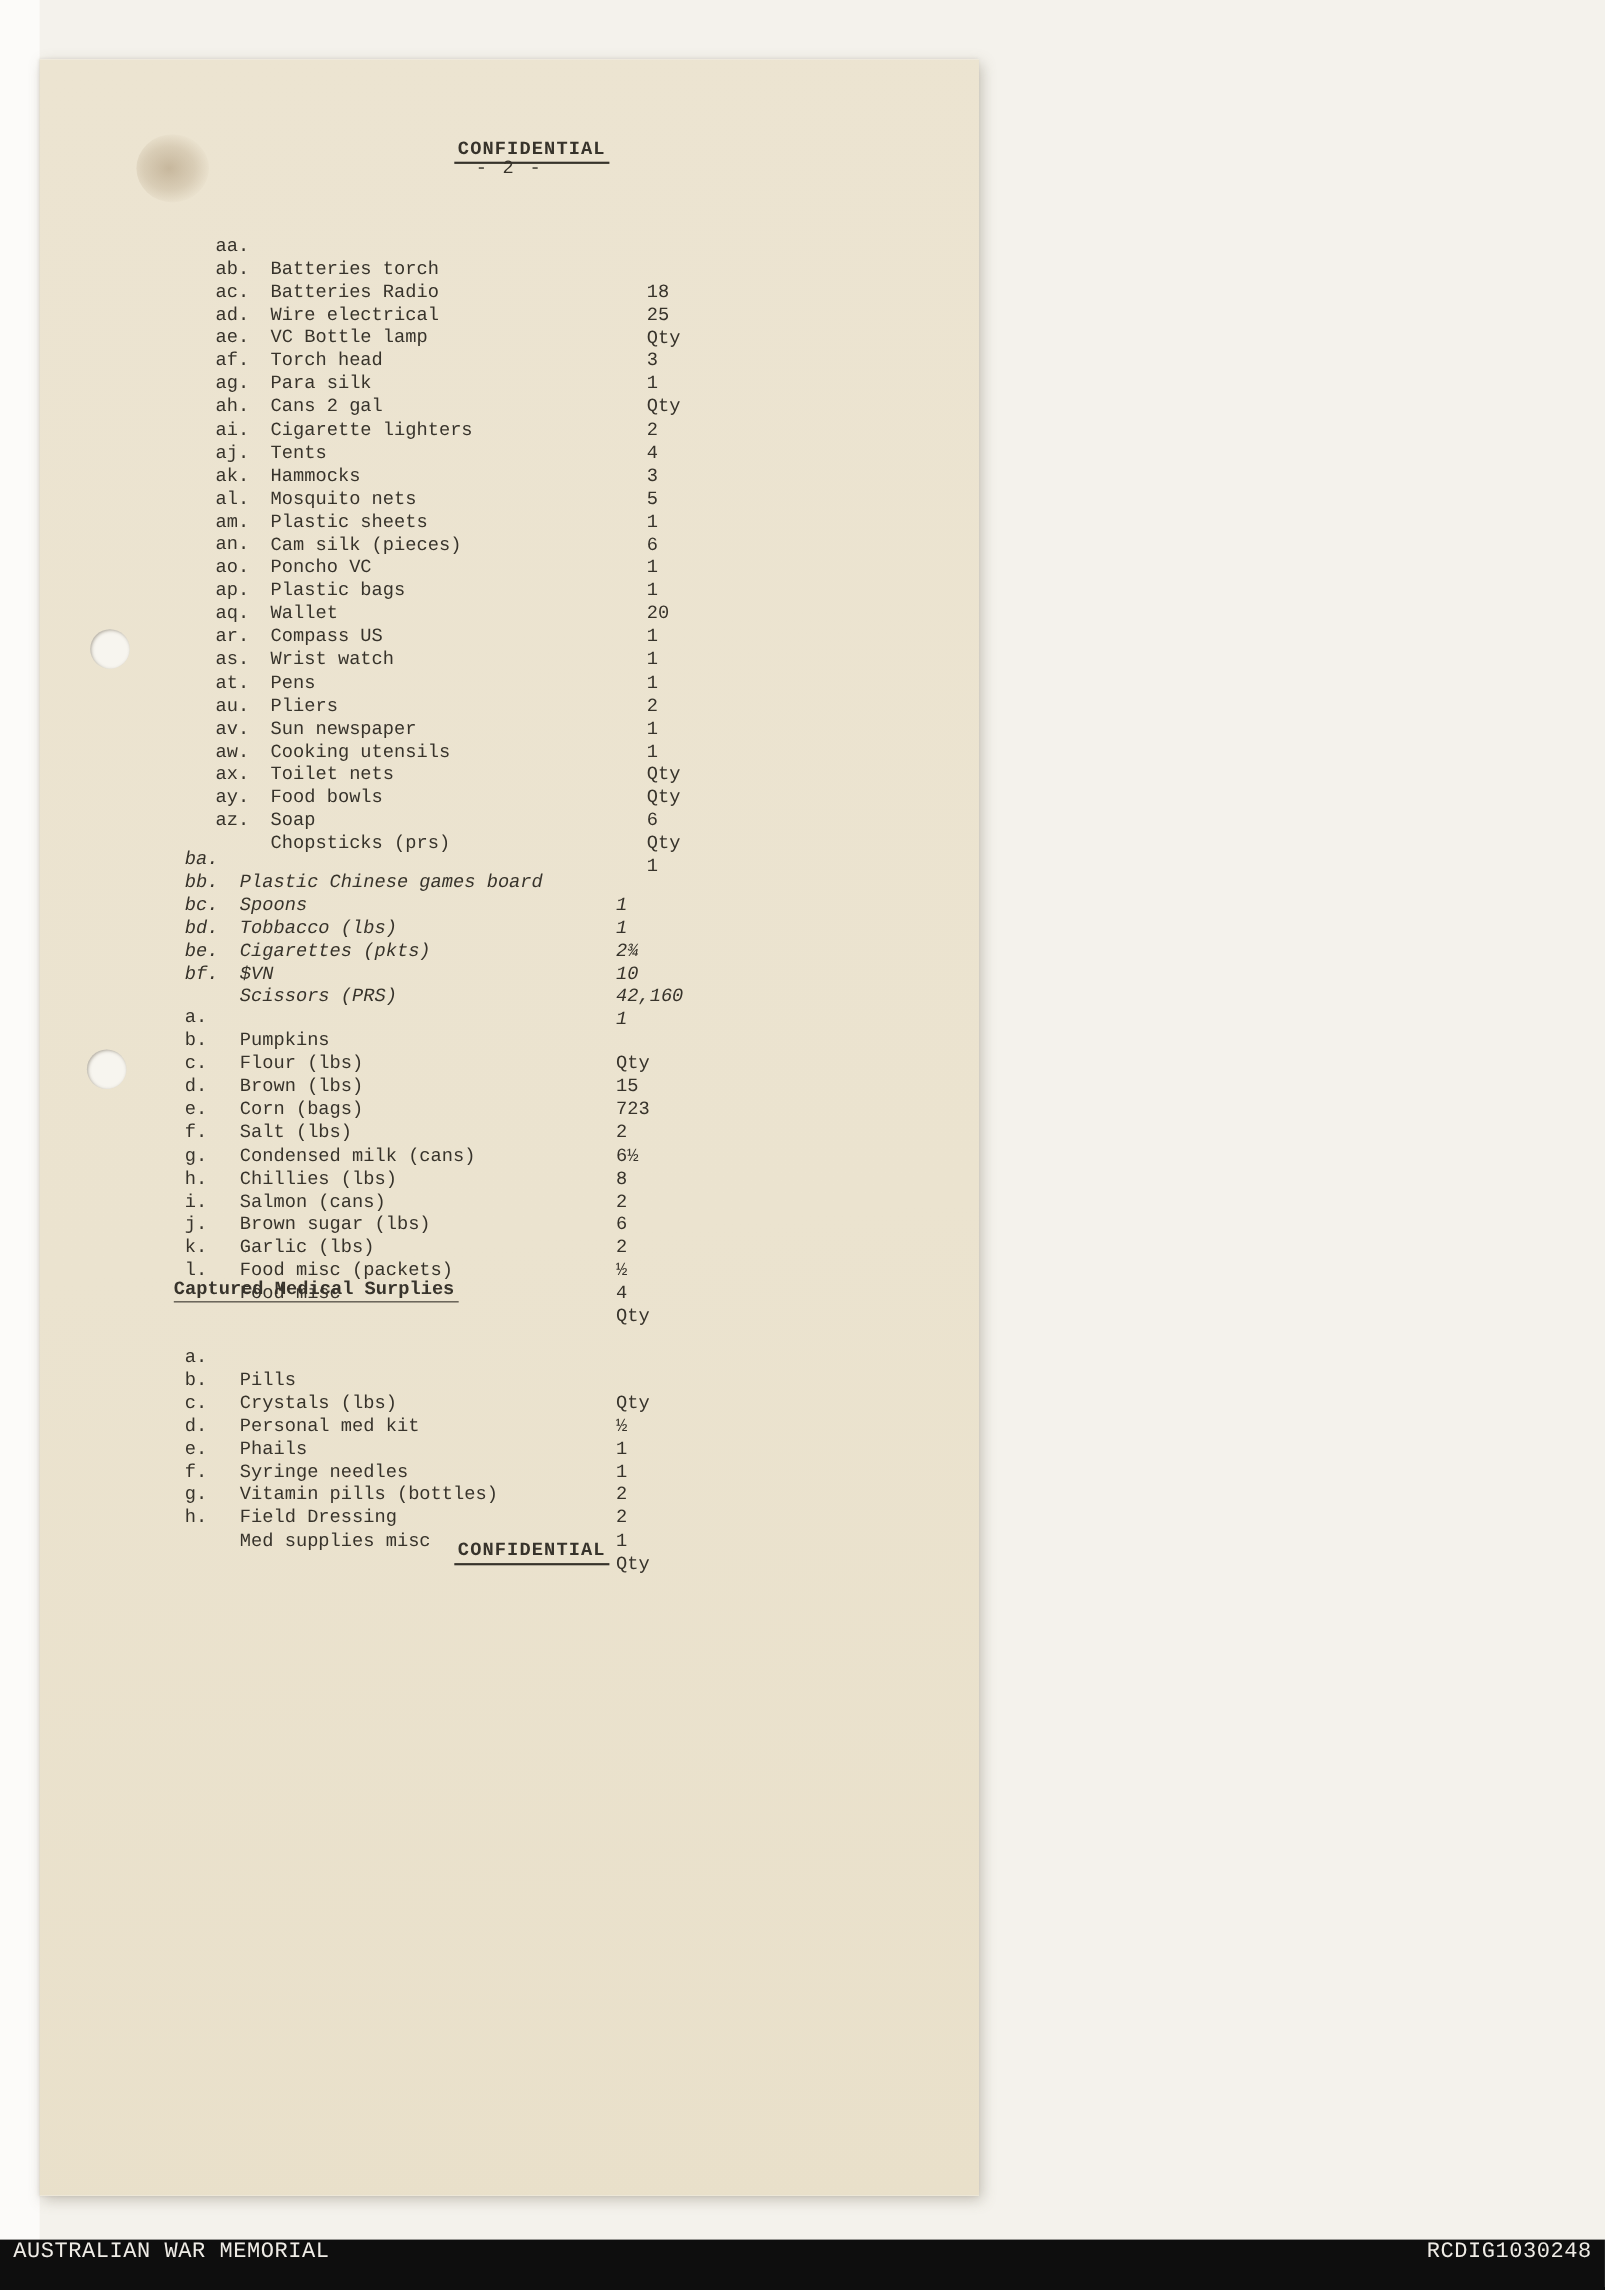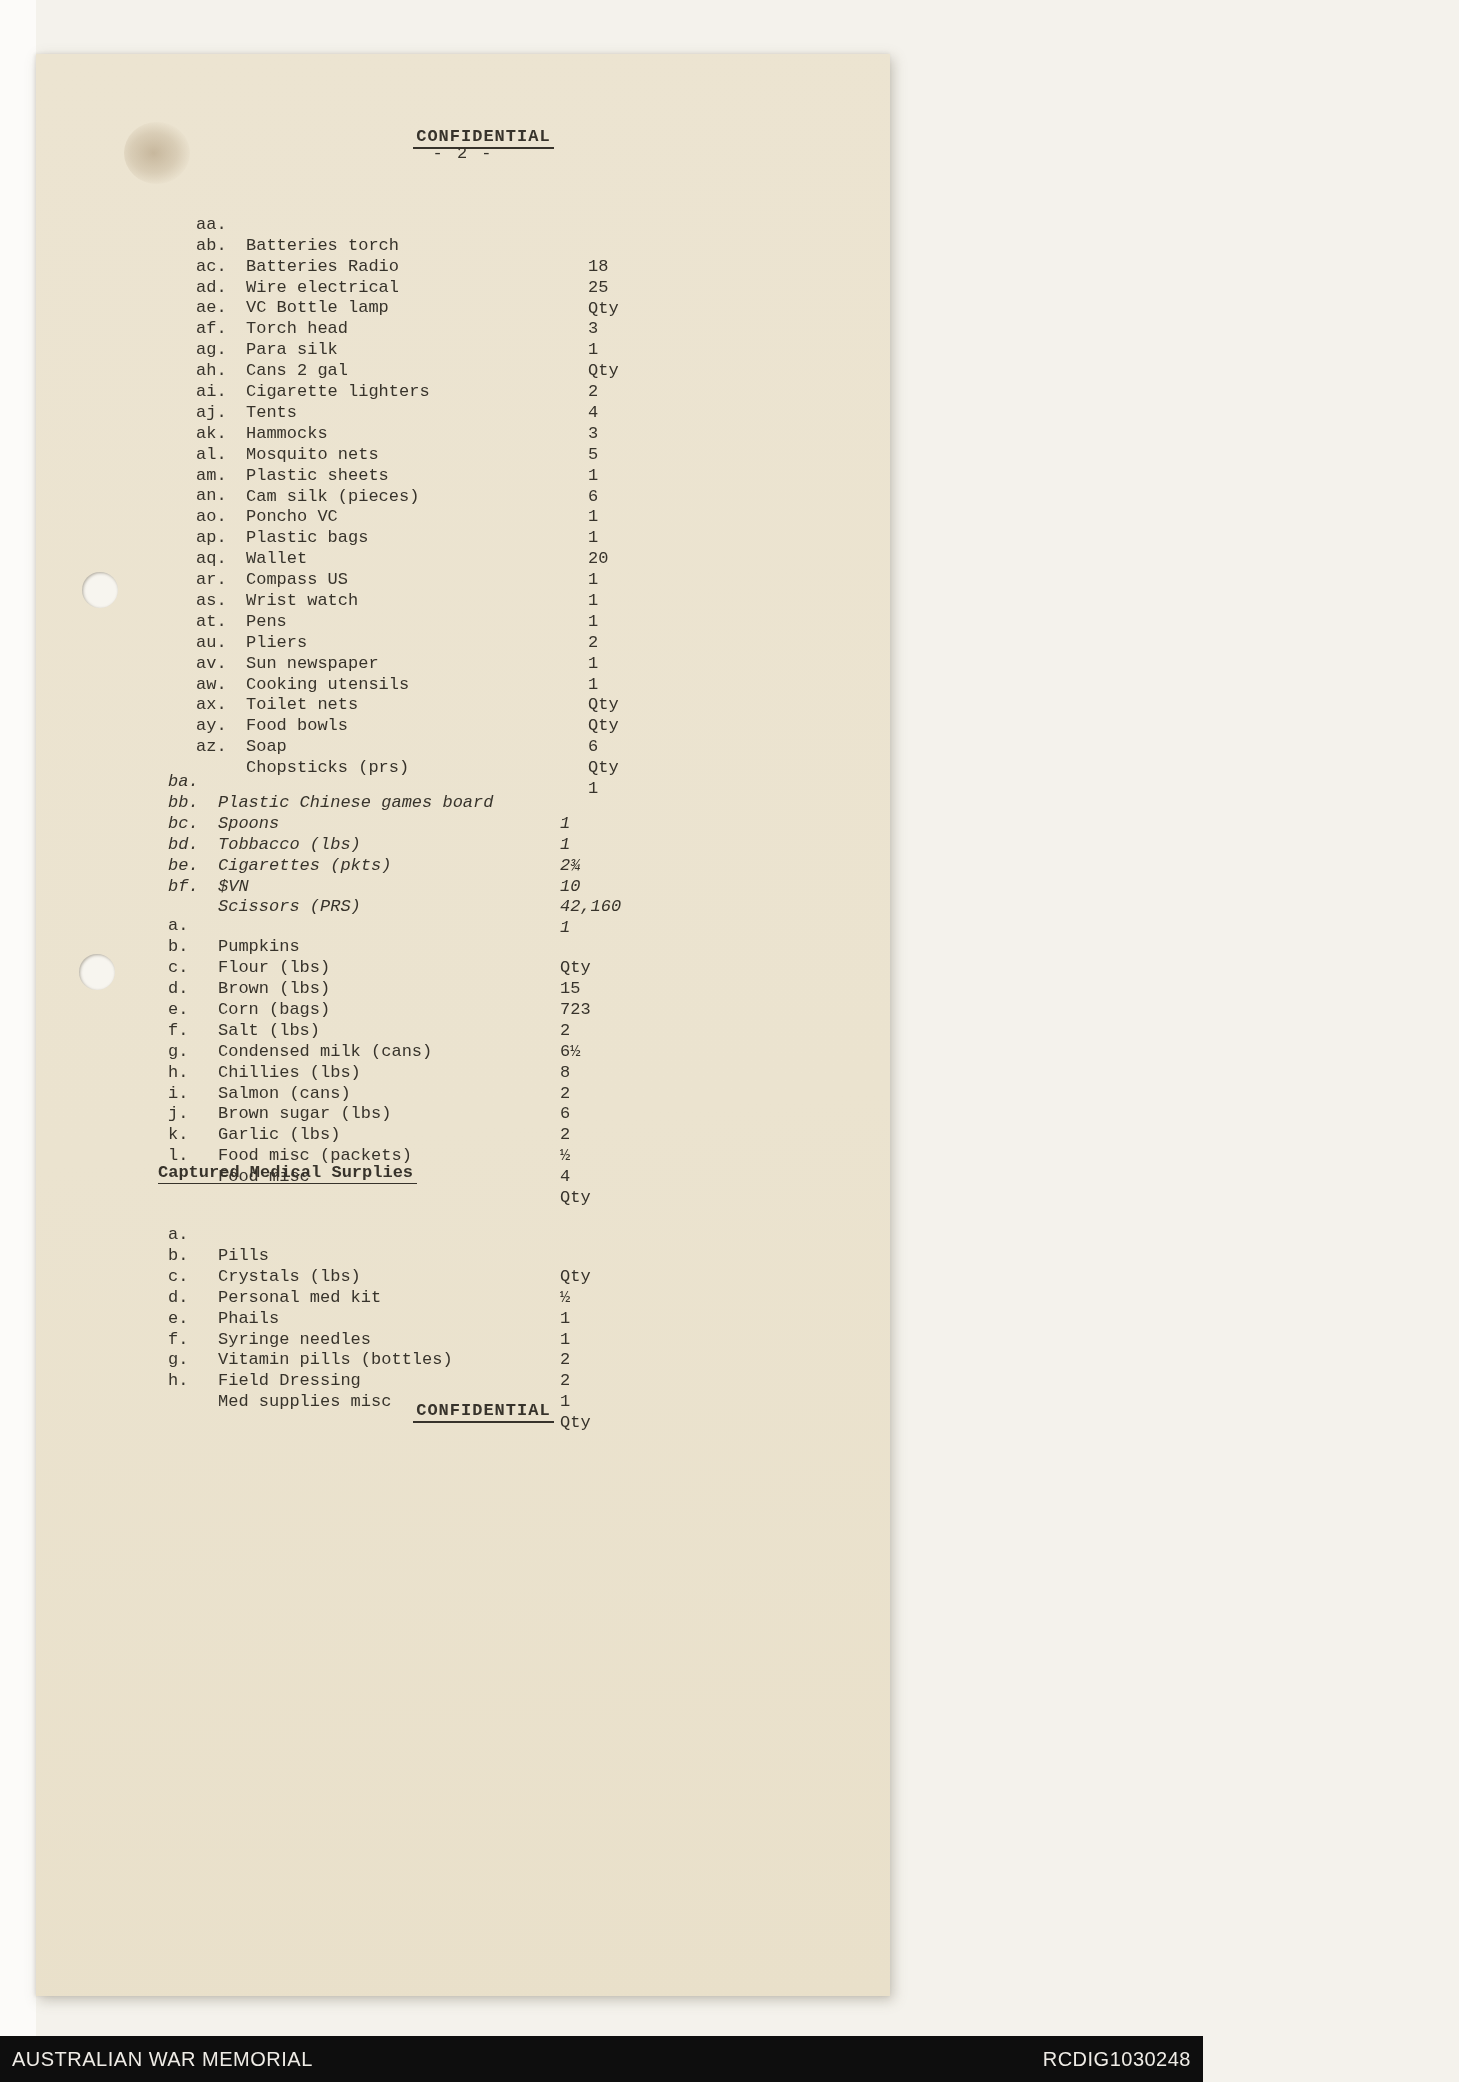--- a/index.html
+++ b/index.html
@@ -56,26 +56,26 @@
   .section-heading span {
     font-weight:bold;
     border-bottom:1.6px solid #37332b; padding-bottom:1px; padding-right:4px;
   }
   .section-heading.second { margin-top:17px; }
   .section-list { margin-top:19px; }
 
   .conf-foot { margin-top:9px; height:24px; }
 
   .scan-bar {
-    position:absolute; left:0; bottom:0; width:1203px; height:46px;
+    position:absolute; left:0; bottom:0; width:1459px; height:46px;
     background:#0e0e0e;
     color:#efece6;
-    font-family:Liberation Sans, sans-serif;
+    font-family:Liberation Mono, monospace;
     font-size:20px;
-    display:flex; justify-content:space-between; align-items:center;
+    display:flex; justify-content:space-between; 
     padding:0 12px;
     letter-spacing:0.5px;
   }
 </style>
 </head>
 <body>
 
 <div class="scan-strip-left"></div>
 
 <div class="paper">

